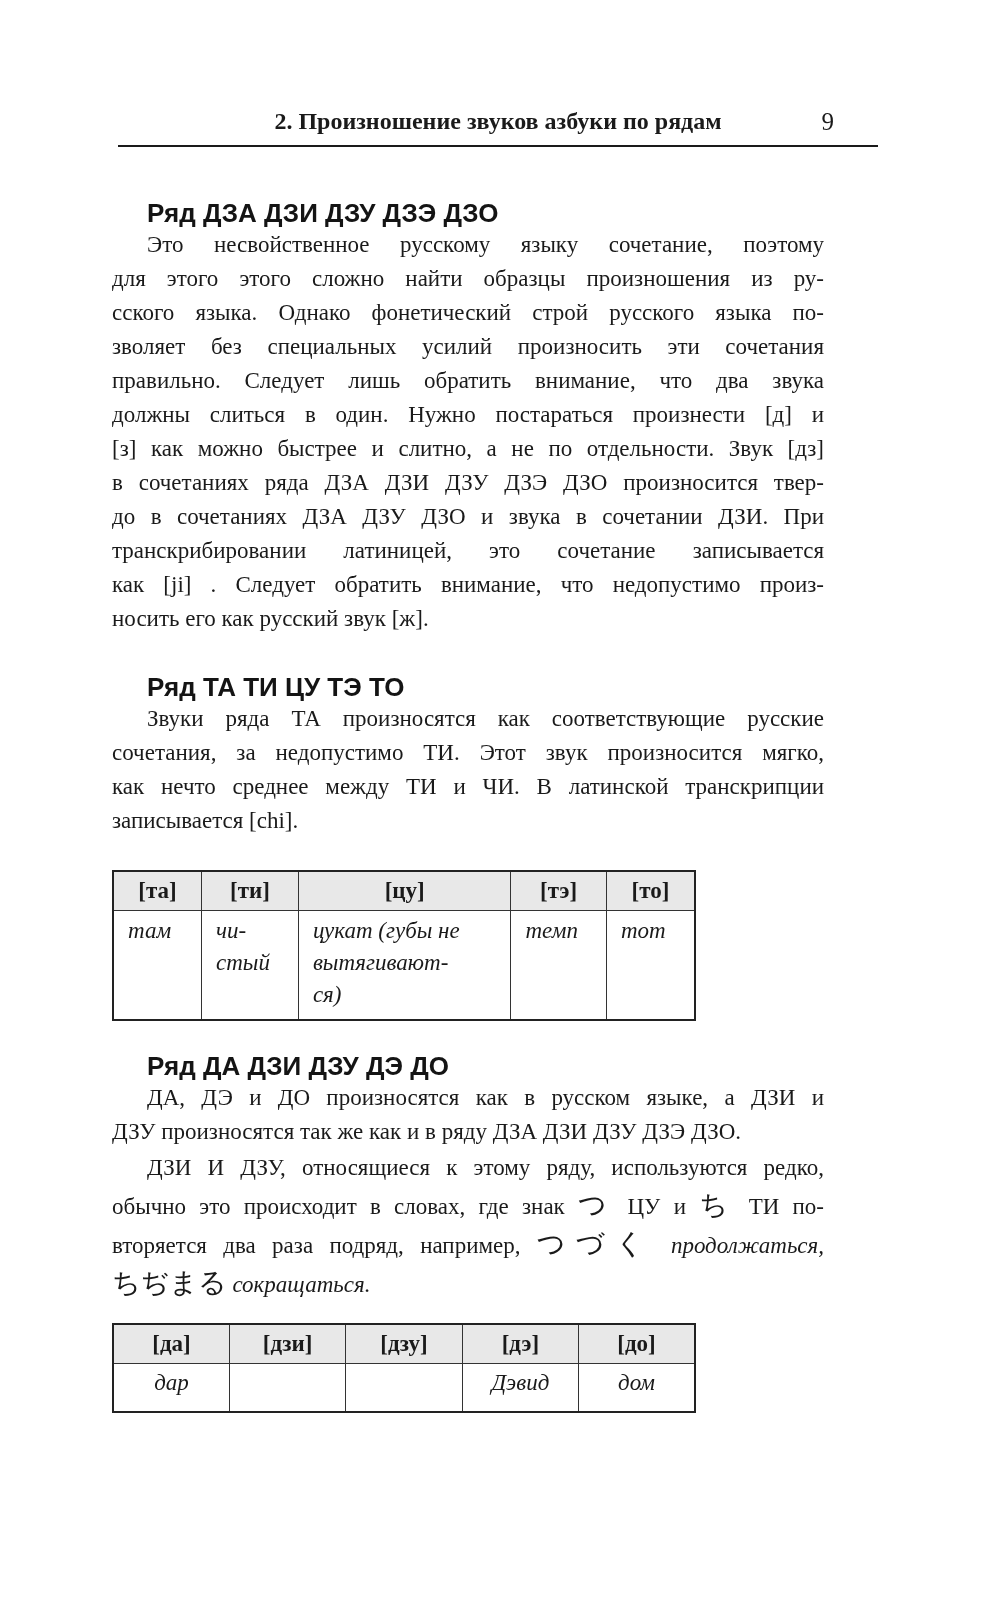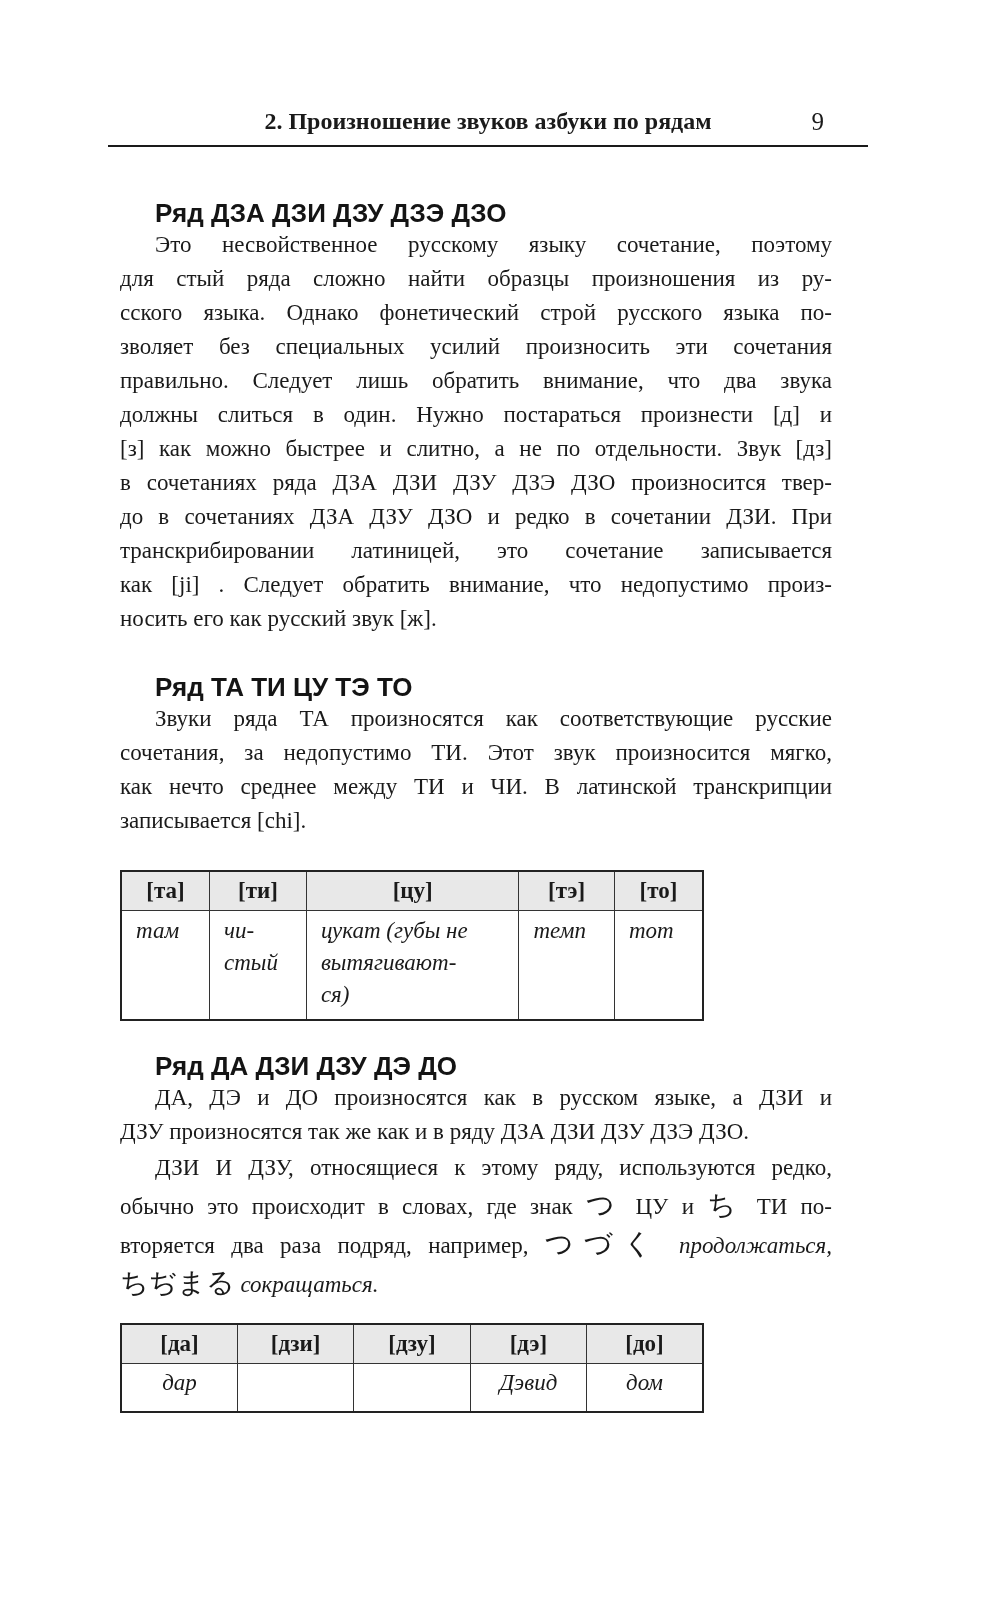--- a/index.html
+++ b/index.html
@@ -7,33 +7,33 @@
   .page {
     position:relative;
     width:1000px; height:1616px;
     background:#ffffff;
     color:#1a1a1a;
     font-family:"Liberation Serif", serif;
     overflow:hidden;
   }
   
   .running-header {
-    position:absolute; left:108px; top:108px; width:760px;
+    position:absolute; left:118px; top:108px; width:760px;
     text-align:center;
     font-weight:bold; font-size:24px;
     padding-bottom:10px;
     border-bottom:2px solid #1a1a1a;
   }
   .page-num {
     position:absolute; right:44px; top:0;
     font-weight:normal; font-size:25px;
   }
   
   .content {
-    position:absolute; left:120px; top:198px; width:712px;
+    position:absolute; left:112px; top:198px; width:712px;
     font-size:23px; line-height:34px;
   }
   .sec-heading {
     font-family:"Liberation Sans", sans-serif;
     font-weight:bold; font-size:26px; line-height:30px;
     margin-left:35px;
     color:#141414;
   }
   .h2m { margin-top:36px; }
   .h3m { margin-top:30px; }
@@ -89,28 +89,28 @@
   <div class="running-header">
     <span>2. Произношение звуков азбуки по рядам</span>
     <span class="page-num">9</span>
   </div>
 
   <div class="content">
 
     <div class="sec-heading">Ряд ДЗА ДЗИ ДЗУ ДЗЭ ДЗО</div>
     <div class="para">
         <div class="line indent">Это несвойственное русскому языку сочетание, поэтому</div>
-        <div class="line">для стый ряда сложно найти образцы произношения из ру-</div>
+        <div class="line">для этого этого сложно найти образцы произношения из ру-</div>
         <div class="line">сского языка. Однако фонетический строй русского языка по-</div>
         <div class="line">зволяет без специальных усилий произносить эти сочетания</div>
         <div class="line">правильно. Следует лишь обратить внимание, что два звука</div>
         <div class="line">должны слиться в один. Нужно постараться произнести [д] и</div>
         <div class="line">[з] как можно быстрее и слитно, а не по отдельности. Звук [дз]</div>
         <div class="line">в сочетаниях ряда ДЗА ДЗИ ДЗУ ДЗЭ ДЗО произносится твер-</div>
-        <div class="line">до в сочетаниях ДЗА ДЗУ ДЗО и редко в сочетании ДЗИ. При</div>
+        <div class="line">до в сочетаниях ДЗА ДЗУ ДЗО и звука в сочетании ДЗИ. При</div>
         <div class="line">транскрибировании латиницей, это сочетание записывается</div>
         <div class="line">как [ji] . Следует обратить внимание, что недопустимо произ-</div>
         <div class="line last">носить его как русский звук [ж].</div>
       </div>
 
     <div class="sec-heading h2m">Ряд ТА ТИ ЦУ ТЭ ТО</div>
     <div class="para">
         <div class="line indent">Звуки ряда ТА произносятся как соответствующие русские</div>
         <div class="line">сочетания, за недопустимо ТИ. Этот звук произносится мягко,</div>
         <div class="line">как нечто среднее между ТИ и ЧИ. В латинской транскрипции</div>

